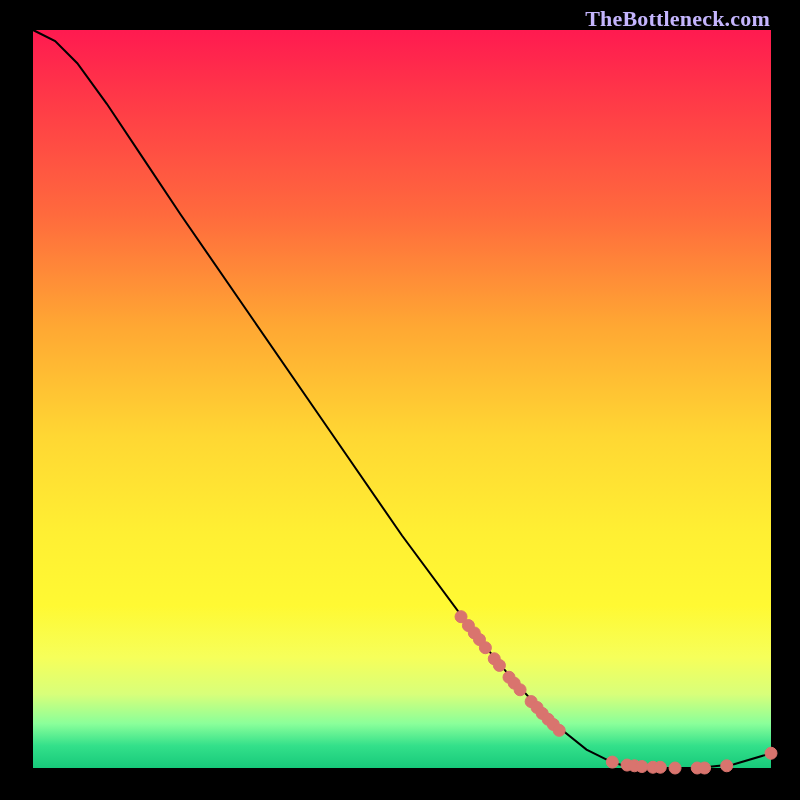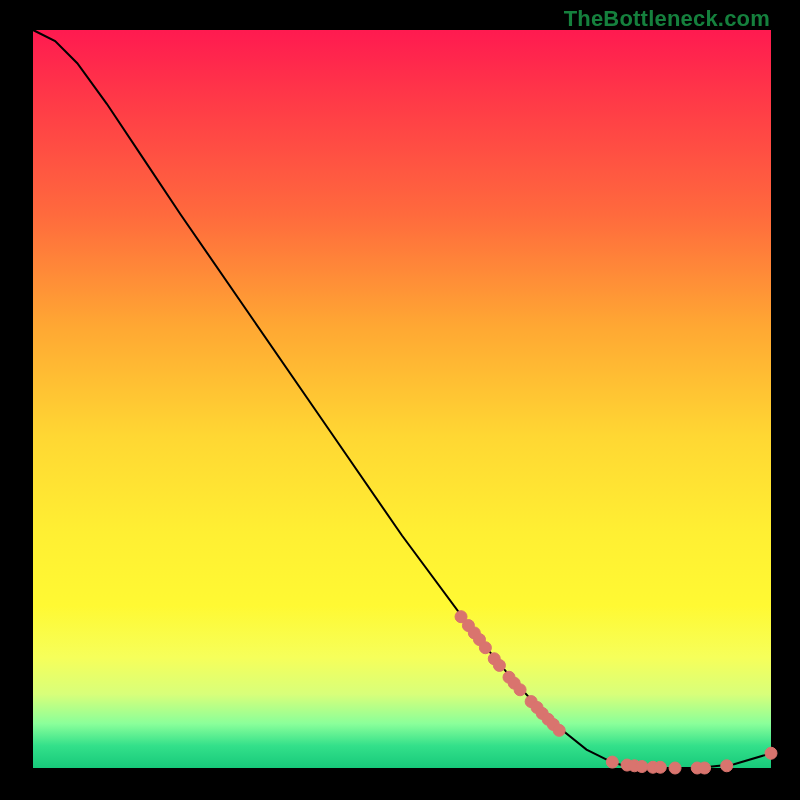--- a/index.html
+++ b/index.html
@@ -27,24 +27,24 @@
       #f6ff5a 85%,
       #d8ff7a 90%,
       #8aff9a 94%,
       #33e08a 97%,
       #17c97a 100%);
   }
   .watermark {
     position: absolute;
     top: 6px;
     right: 30px;
-    font-family: Liberation Sans, sans-serif;
+    font-family: Liberation Serif, serif;
     font-size: 22px;
     font-weight: 600;
-    color: #15803d;
+    color: #c4b5fd;
     letter-spacing: 0.2px;
   }
   svg.overlay {
     position: absolute;
     left: 33px;
     top: 30px;
     width: 738px;
     height: 738px;
     overflow: visible;
   }

